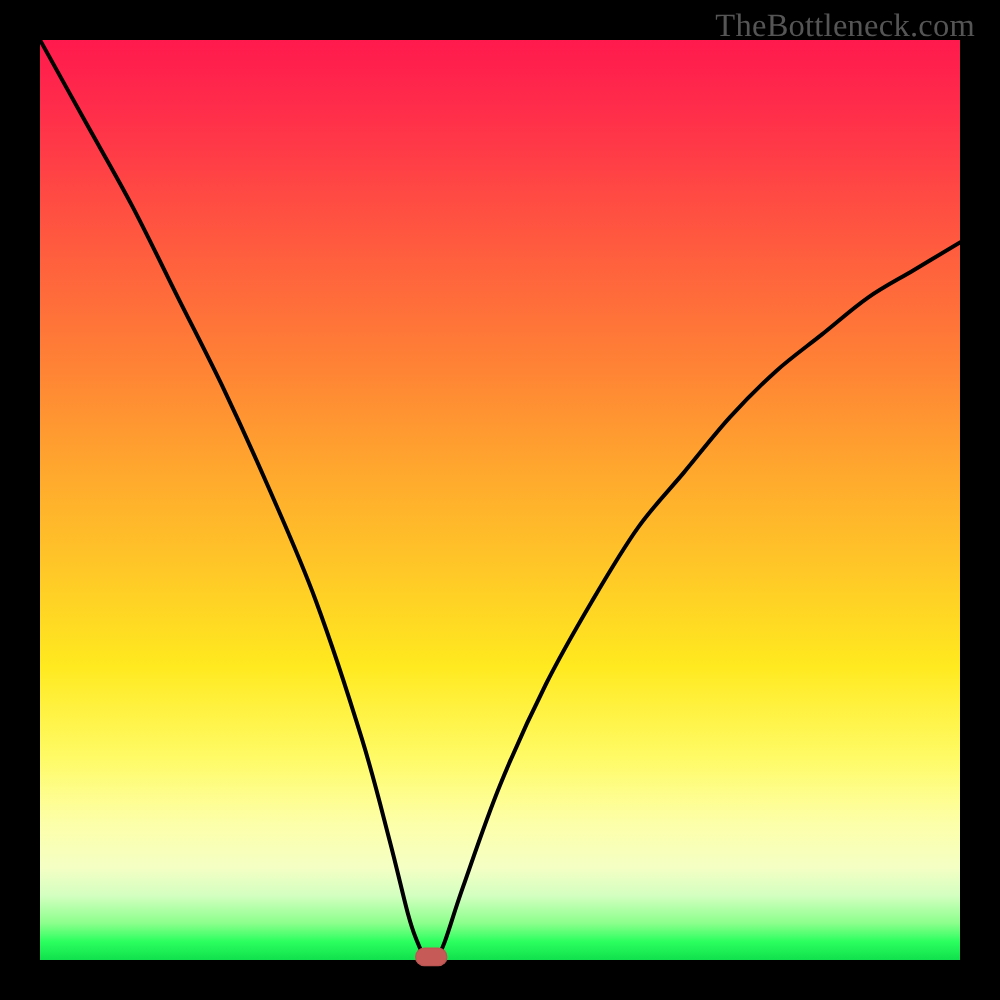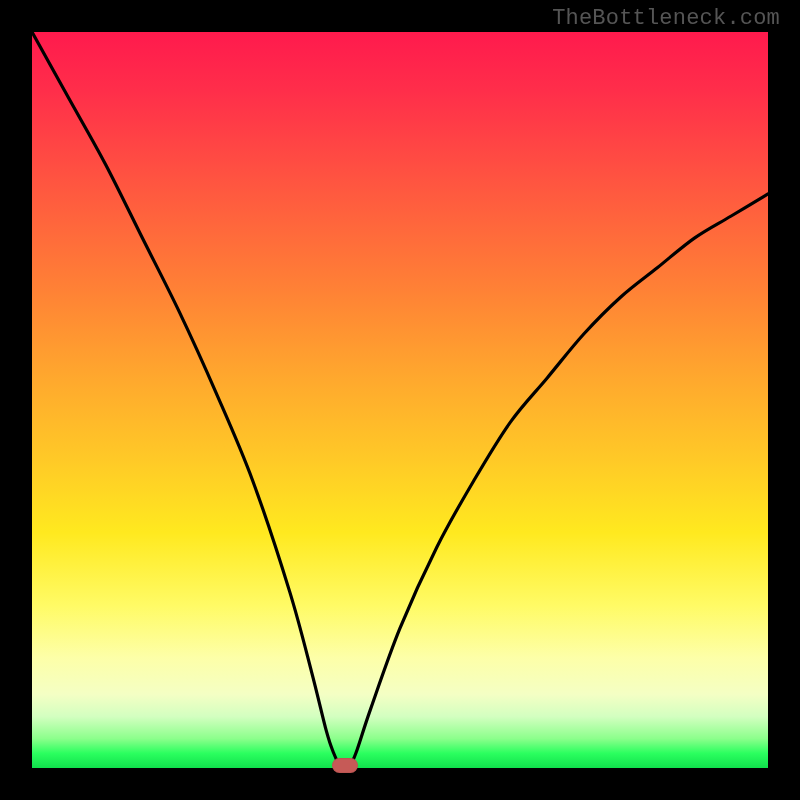--- a/index.html
+++ b/index.html
@@ -42,23 +42,23 @@
       #8cff8c 96%,
       #2bff5f 98%,
       #10e04c 100%
     );
   }
   .watermark {
     position: absolute;
     top: 6px;
     right: 20px;
     color: #555;
-    font-size: 22px;
+    font-size: 26px;
     letter-spacing: 0.2px;
-    font-family: Liberation Mono, monospace;
+    font-family: Liberation Serif, serif;
   }
   svg.curve {
     position: absolute;
     left: 0;
     top: 0;
     width: 736px;
     height: 736px;
     display: block;
   }
   .marker {

